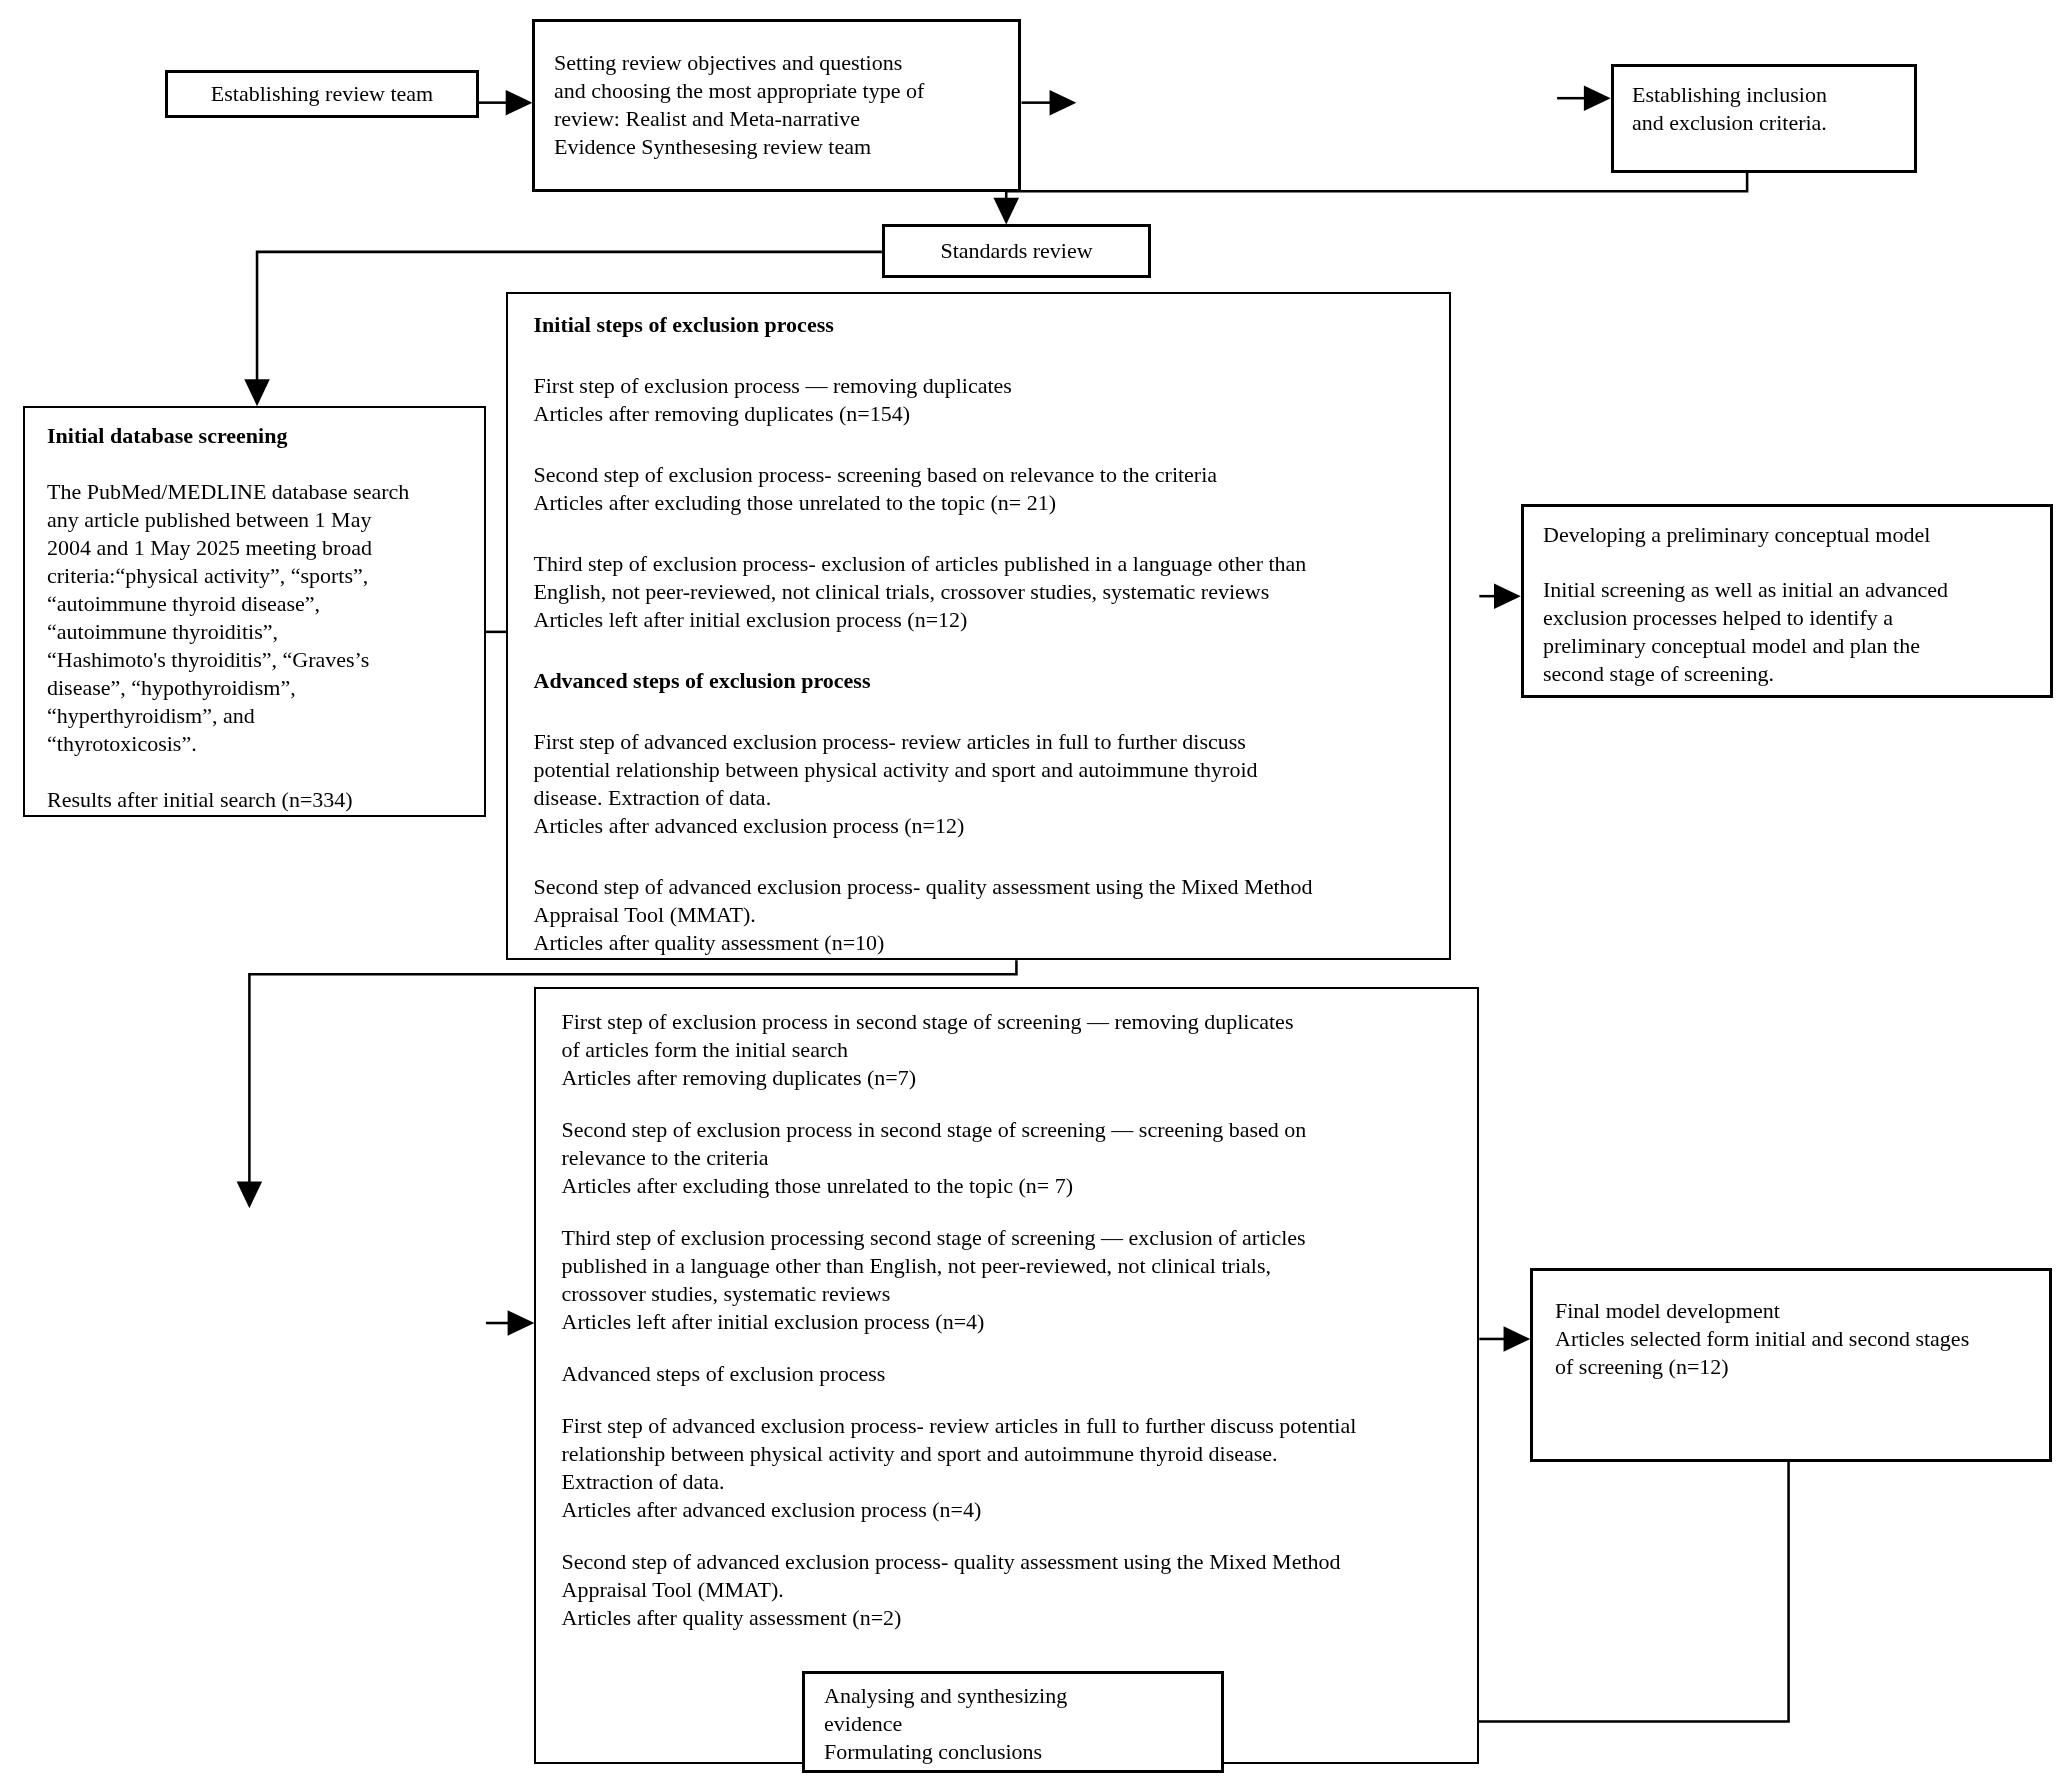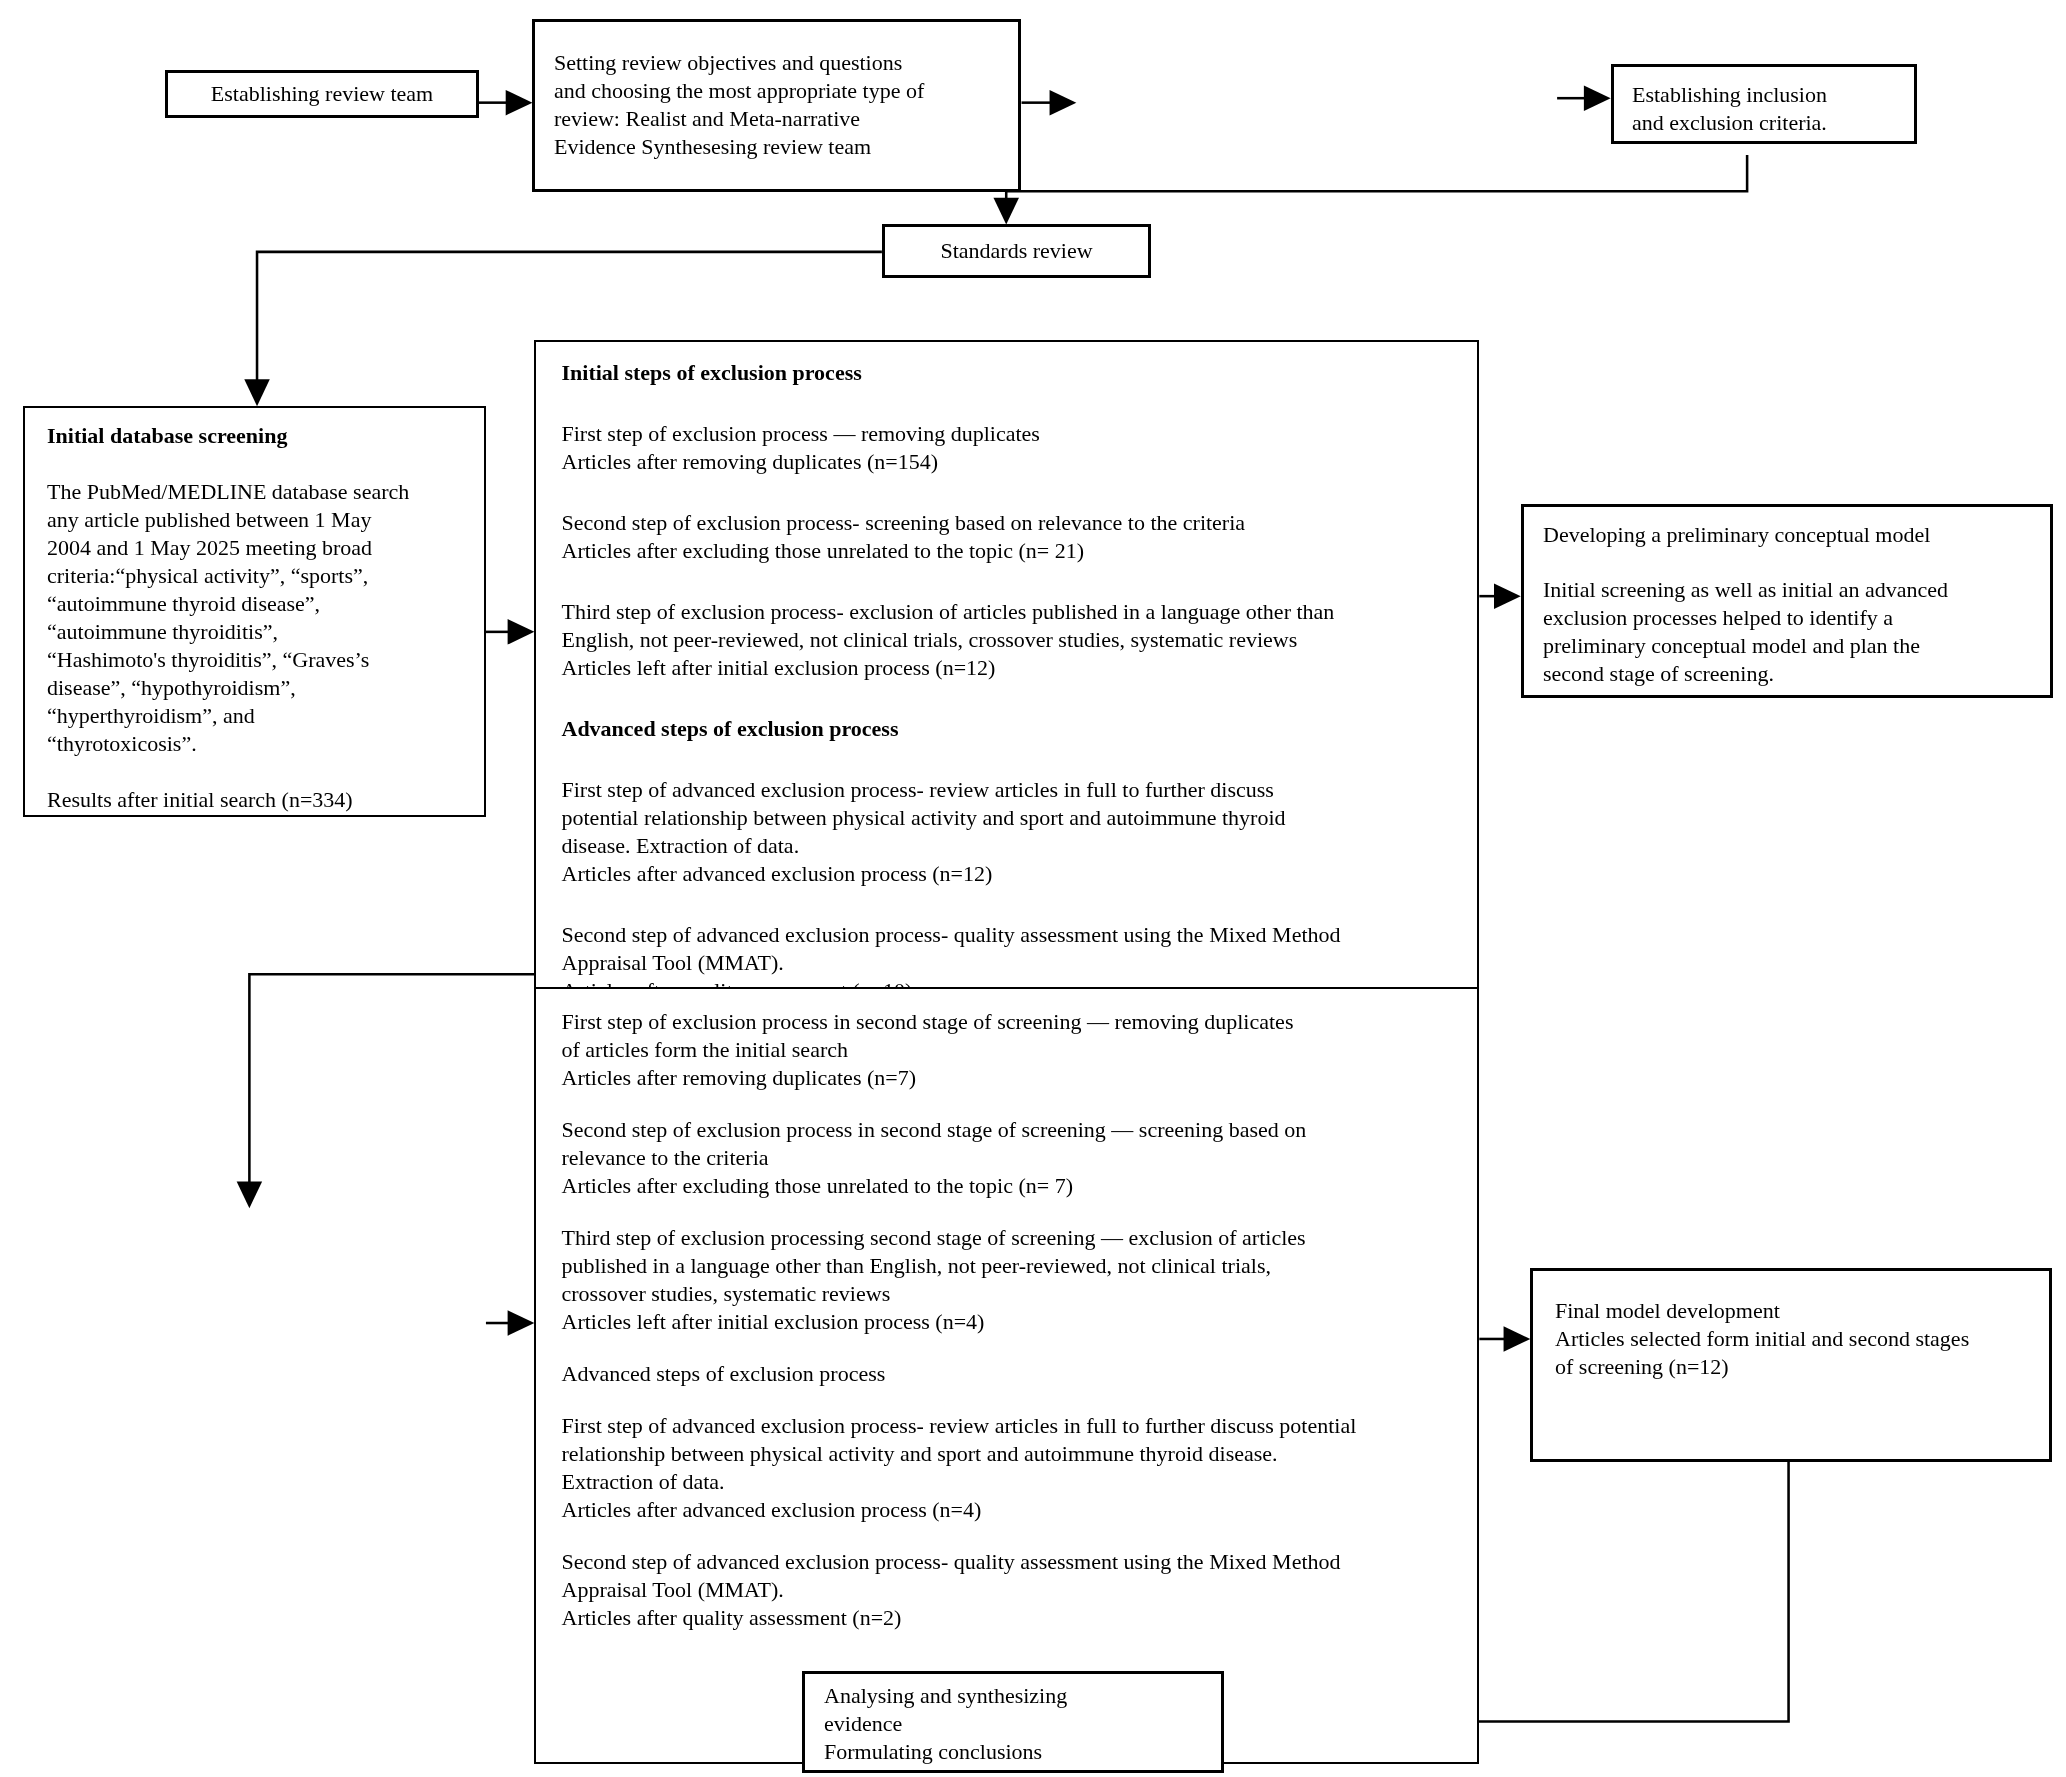--- a/index.html
+++ b/index.html
@@ -27,25 +27,25 @@
   .vcenter {
     display: flex;
     align-items: center;
     justify-content: center;
     text-align: center;
   }
   
   #b-team        { left: 165px;  top: 70px;  width: 314px;  height: 48px; }
   #b-objectives  { left: 532px;  top: 18.5px;   width: 489px;  height: 173px; padding: 27px 19px; }
   #b-designing   { left: 1076px; top: 41px;   width: 481px;  height: 133px; padding: 22px 19px; }
-  #b-criteria    { left: 1611px; top: 64px;  width: 306px;  height: 80px; padding: 14px 18px; }
+  #b-criteria    { left: 1611px; top: 64px;  width: 306px;  height: 109px; padding: 14px 18px; }
   
   #b-conducting  { left: 882px; top: 224px;  width: 269px;  height: 54px; }
   #b-initial-db  { left: 23px;   top: 406px;  width: 463px;  height: 411px; padding: 14px 22px; }
-  #b-initial-steps { left: 534px; top: 292px; width: 945px; height: 668px; padding: 16.6px 25.5px; margin-top: 48px; }
+  #b-initial-steps { left: 506px; top: 292px; width: 945px; height: 668px; padding: 16.6px 25.5px; }
   #b-preliminary { left: 1521px; top: 504px;  width: 532px;  height: 194px; padding: 14px 19px; }
   
   #b-second-steps { left: 534px; top: 987px; width: 945px; height: 777px; padding: 19px 25.5px; }
   #b-second-stage { left: 23px;  top: 1208px; width: 463px;  height: 216px; padding: 14px 22px; }
   #b-final       { left: 1530px; top: 1268px; width: 522px;  height: 194px; padding: 25.5px 22px; }
   #b-analysis    { left: 802px; top: 1671px; width: 422px;  height: 102px; padding: 8.3px 19px; }
 
   #b-initial-db .title    { margin-bottom: 28px; }
   #b-initial-db .body     { margin-bottom: 28px; }
   #b-initial-steps .title { margin-bottom: 33px; }

